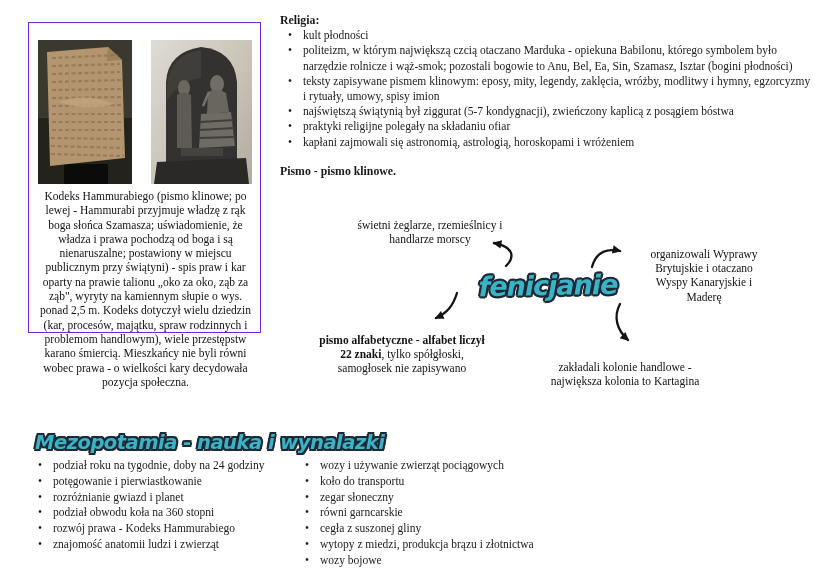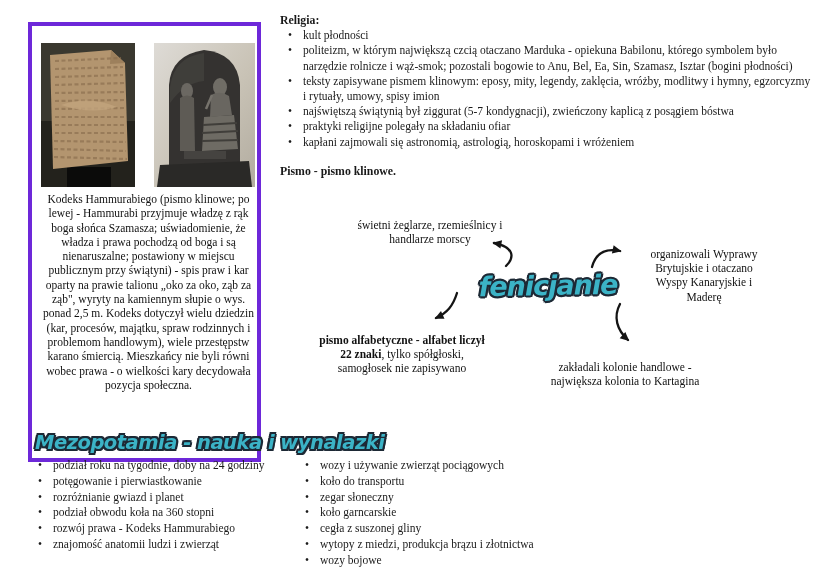--- a/index.html
+++ b/index.html
@@ -7,22 +7,22 @@
     position:relative;
     width:828px;height:586px;
     background:#ffffff;
     font-family:"Liberation Serif","DejaVu Serif",serif;
     color:#1a1a1a;
     overflow:hidden;
     margin:0 auto;
   }
   
   .left-box{
-    position:absolute;left:28px;top:22px;width:233px;height:440px;
-    border:4px solid #6d28d9;background:#fff;box-sizing:border-box;
+    position:absolute;left:28px;top:22px;width:233px;height:311px;
+    border:1px solid #6d28d9;background:#fff;box-sizing:border-box;
   }
   .photos{position:absolute;left:0;top:17px;width:233px;height:144px;}
   .photo{position:absolute;top:0;height:144px;}
   .photo.tablet{left:9px;width:94px;}
   .photo.stele{left:122px;width:101px;}
   .photo svg{display:block;width:100%;height:100%;}
   .caption{
     position:absolute;left:9px;top:166px;width:215px;margin:0;
     font-size:11.5px;line-height:14.3px;text-align:center;color:#111;
   }
@@ -155,21 +155,21 @@
       <li>potęgowanie i pierwiastkowanie</li>
       <li>rozróżnianie gwiazd i planet</li>
       <li>podział obwodu koła na 360 stopni</li>
       <li>rozwój prawa - Kodeks Hammurabiego</li>
       <li>znajomość anatomii ludzi i zwierząt</li>
     </ul>
   <ul class="doc-list bottom-list col-right">
       <li>wozy i używanie zwierząt pociągowych</li>
       <li>koło do transportu</li>
       <li>zegar słoneczny</li>
-      <li>koło garncarskie</li>
+      <li>równi garncarskie</li>
       <li>cegła z suszonej gliny</li>
       <li>wytopy z miedzi, produkcja brązu i złotnictwa</li>
       <li>wozy bojowe</li>
     </ul>
 
   <svg class="arrows" viewBox="0 0 828 586">
     <defs>
       <marker id="ah" viewBox="0 0 10 10" refX="7.5" refY="5" markerWidth="4.6" markerHeight="4.6" orient="auto-start-reverse">
         <path d="M0.5,1 L9,5 L0.5,9 Z" fill="#141414"></path>
       </marker>

